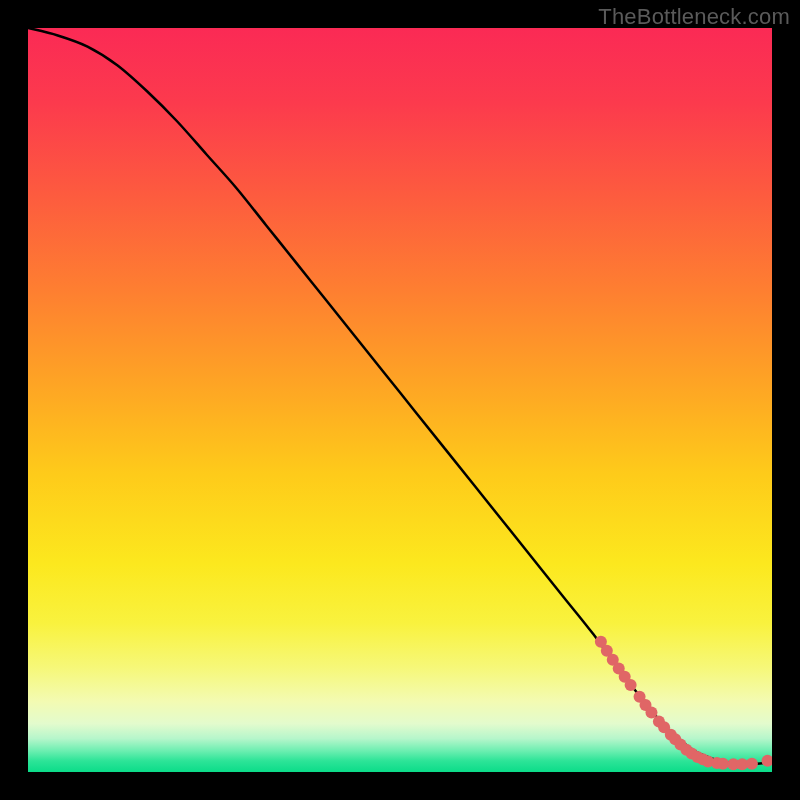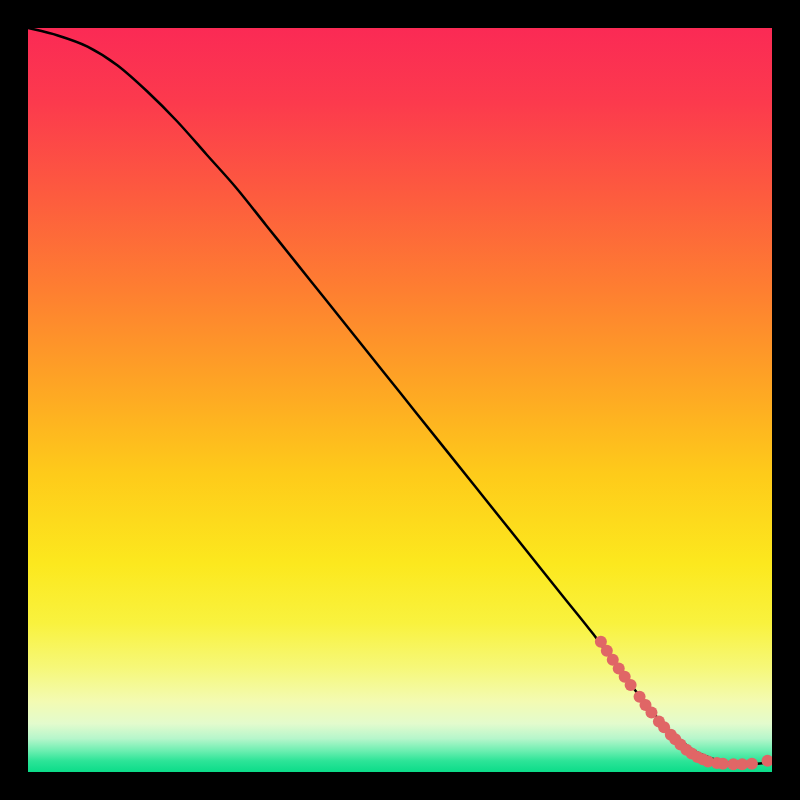--- a/index.html
+++ b/index.html
@@ -36,20 +36,21 @@
     overflow: hidden;
   }
   .plot svg {
     display: block;
   }
 </style>
 </head>
 <body>
 
 <div class="frame">
+  <div class="watermark">TheBottleneck.com</div>
 
   <div class="plot">
     <svg id="chart-svg" viewBox="0 0 744 744" width="744" height="744" preserveAspectRatio="none">
       <defs>
         <linearGradient id="bg-grad" x1="0" y1="0" x2="0" y2="1">
             <stop offset="0.00%" stop-color="#fb2a55"></stop>
             <stop offset="10.00%" stop-color="#fc3a4d"></stop>
             <stop offset="22.00%" stop-color="#fd5a3f"></stop>
             <stop offset="35.00%" stop-color="#fe7e31"></stop>
             <stop offset="48.00%" stop-color="#fea524"></stop>

